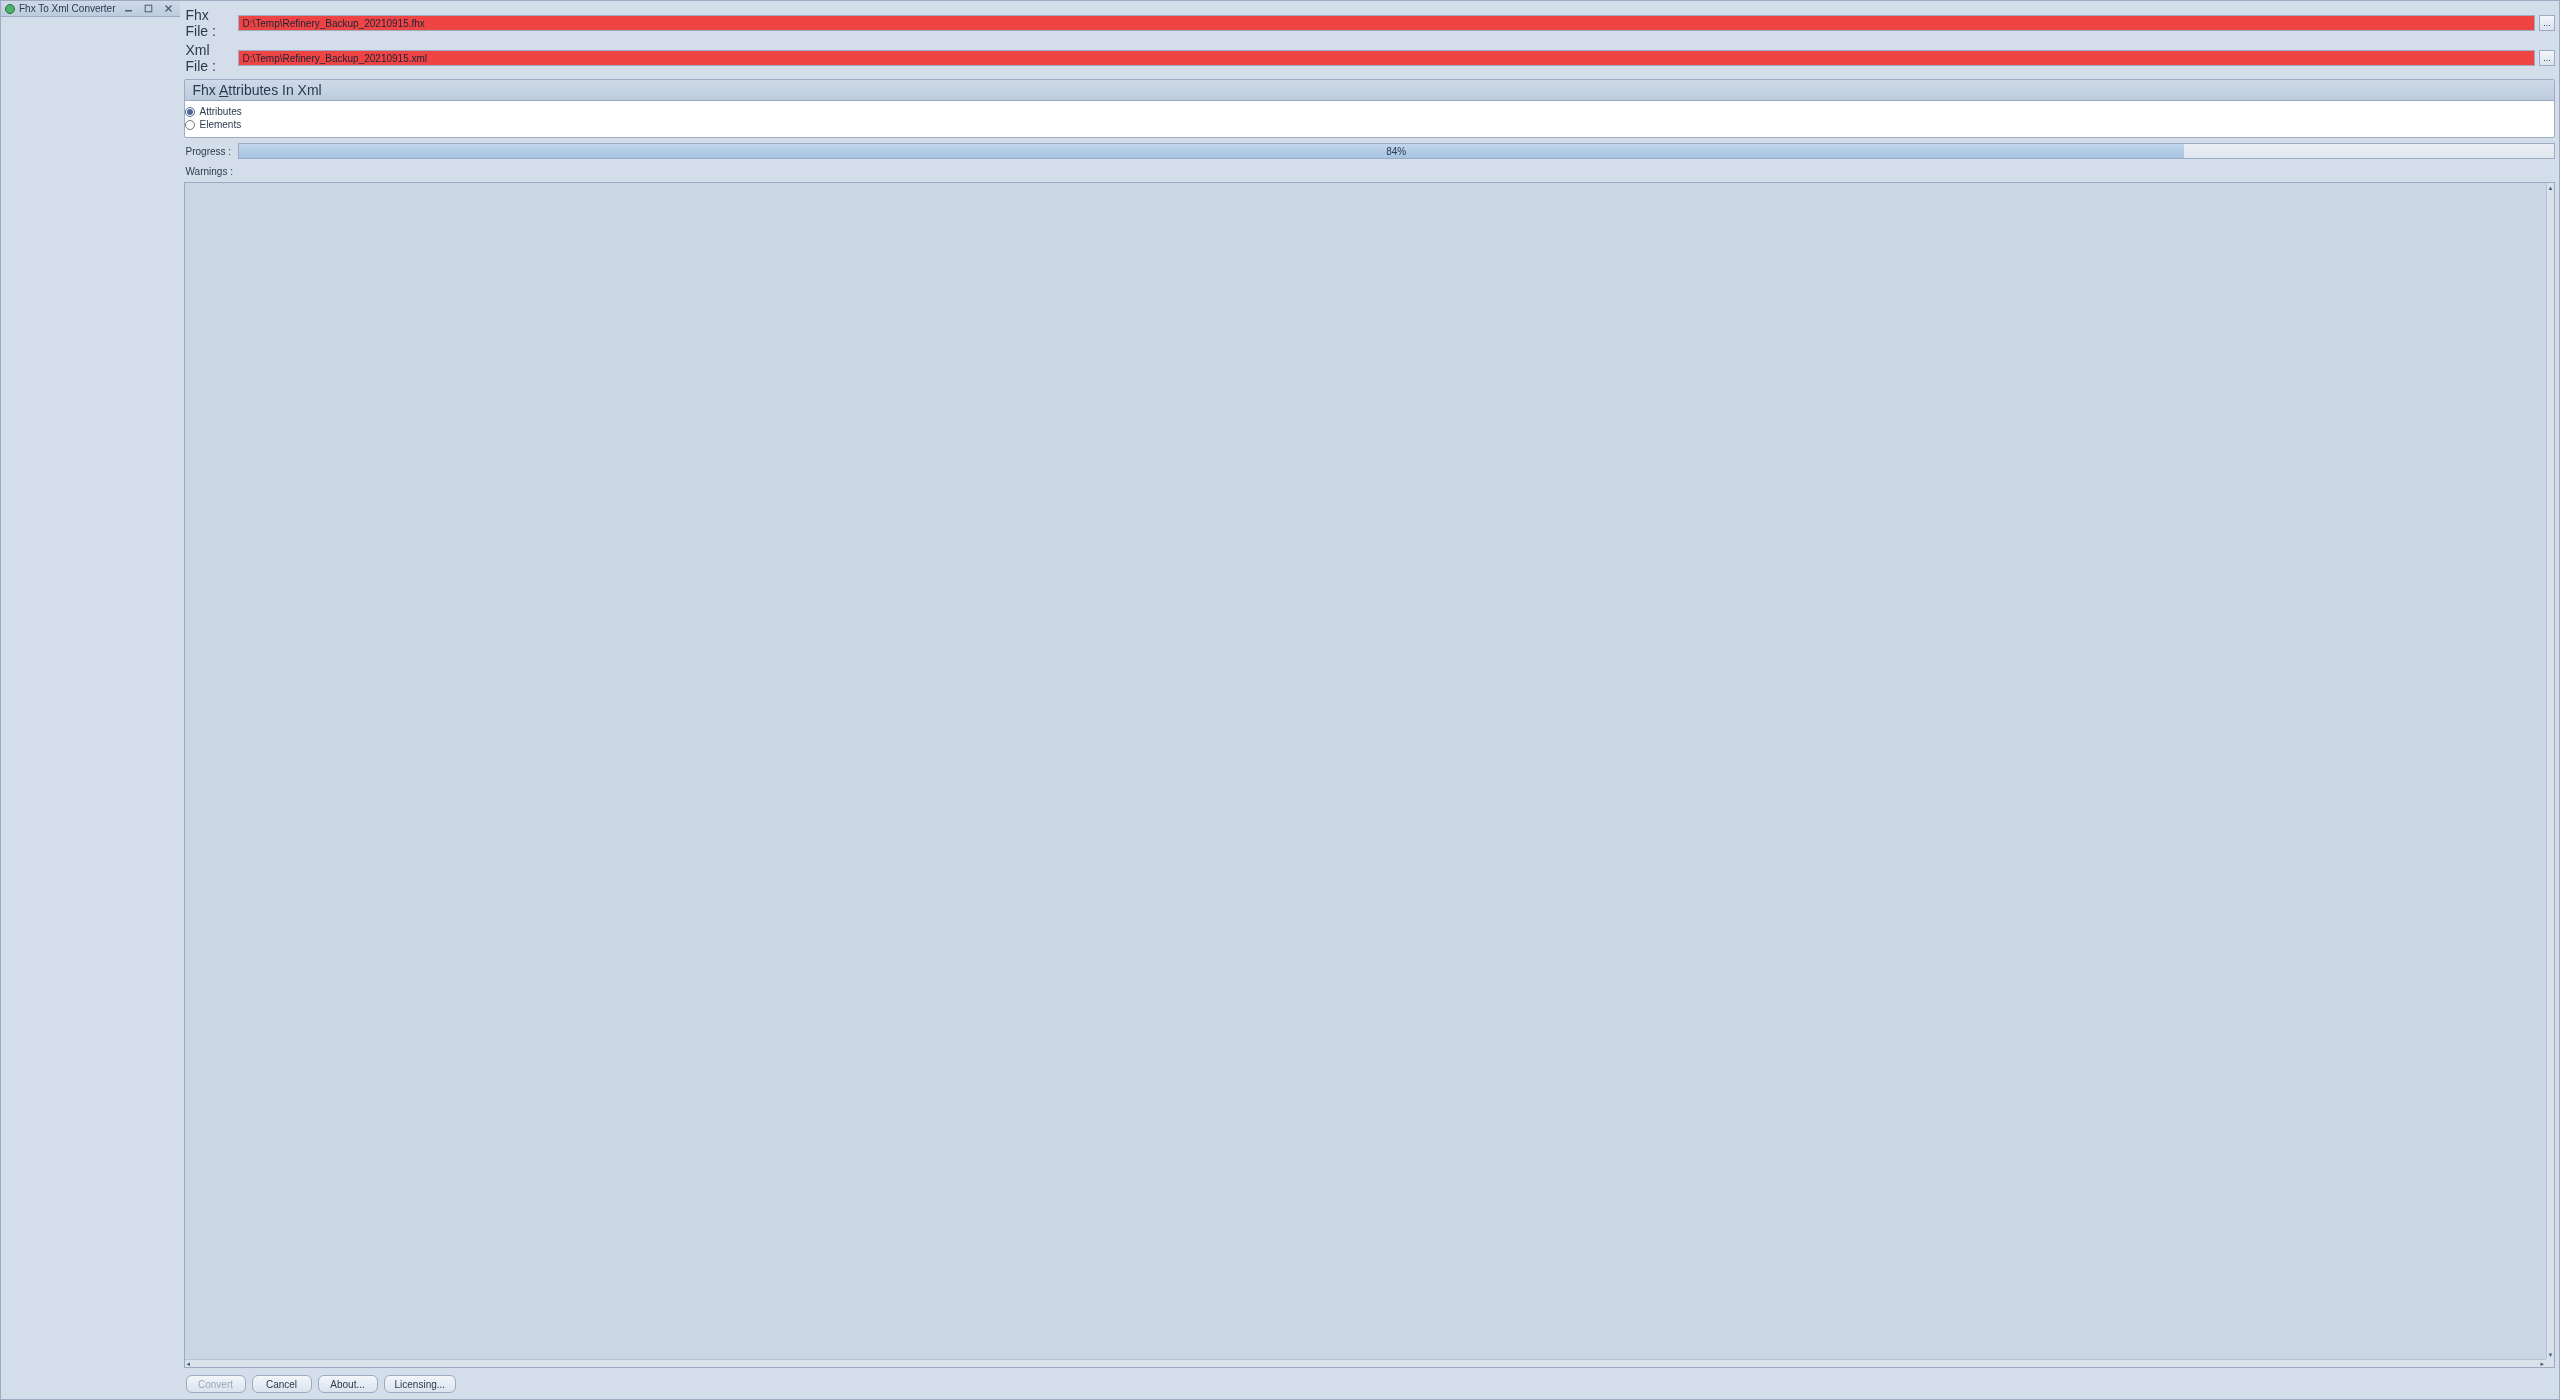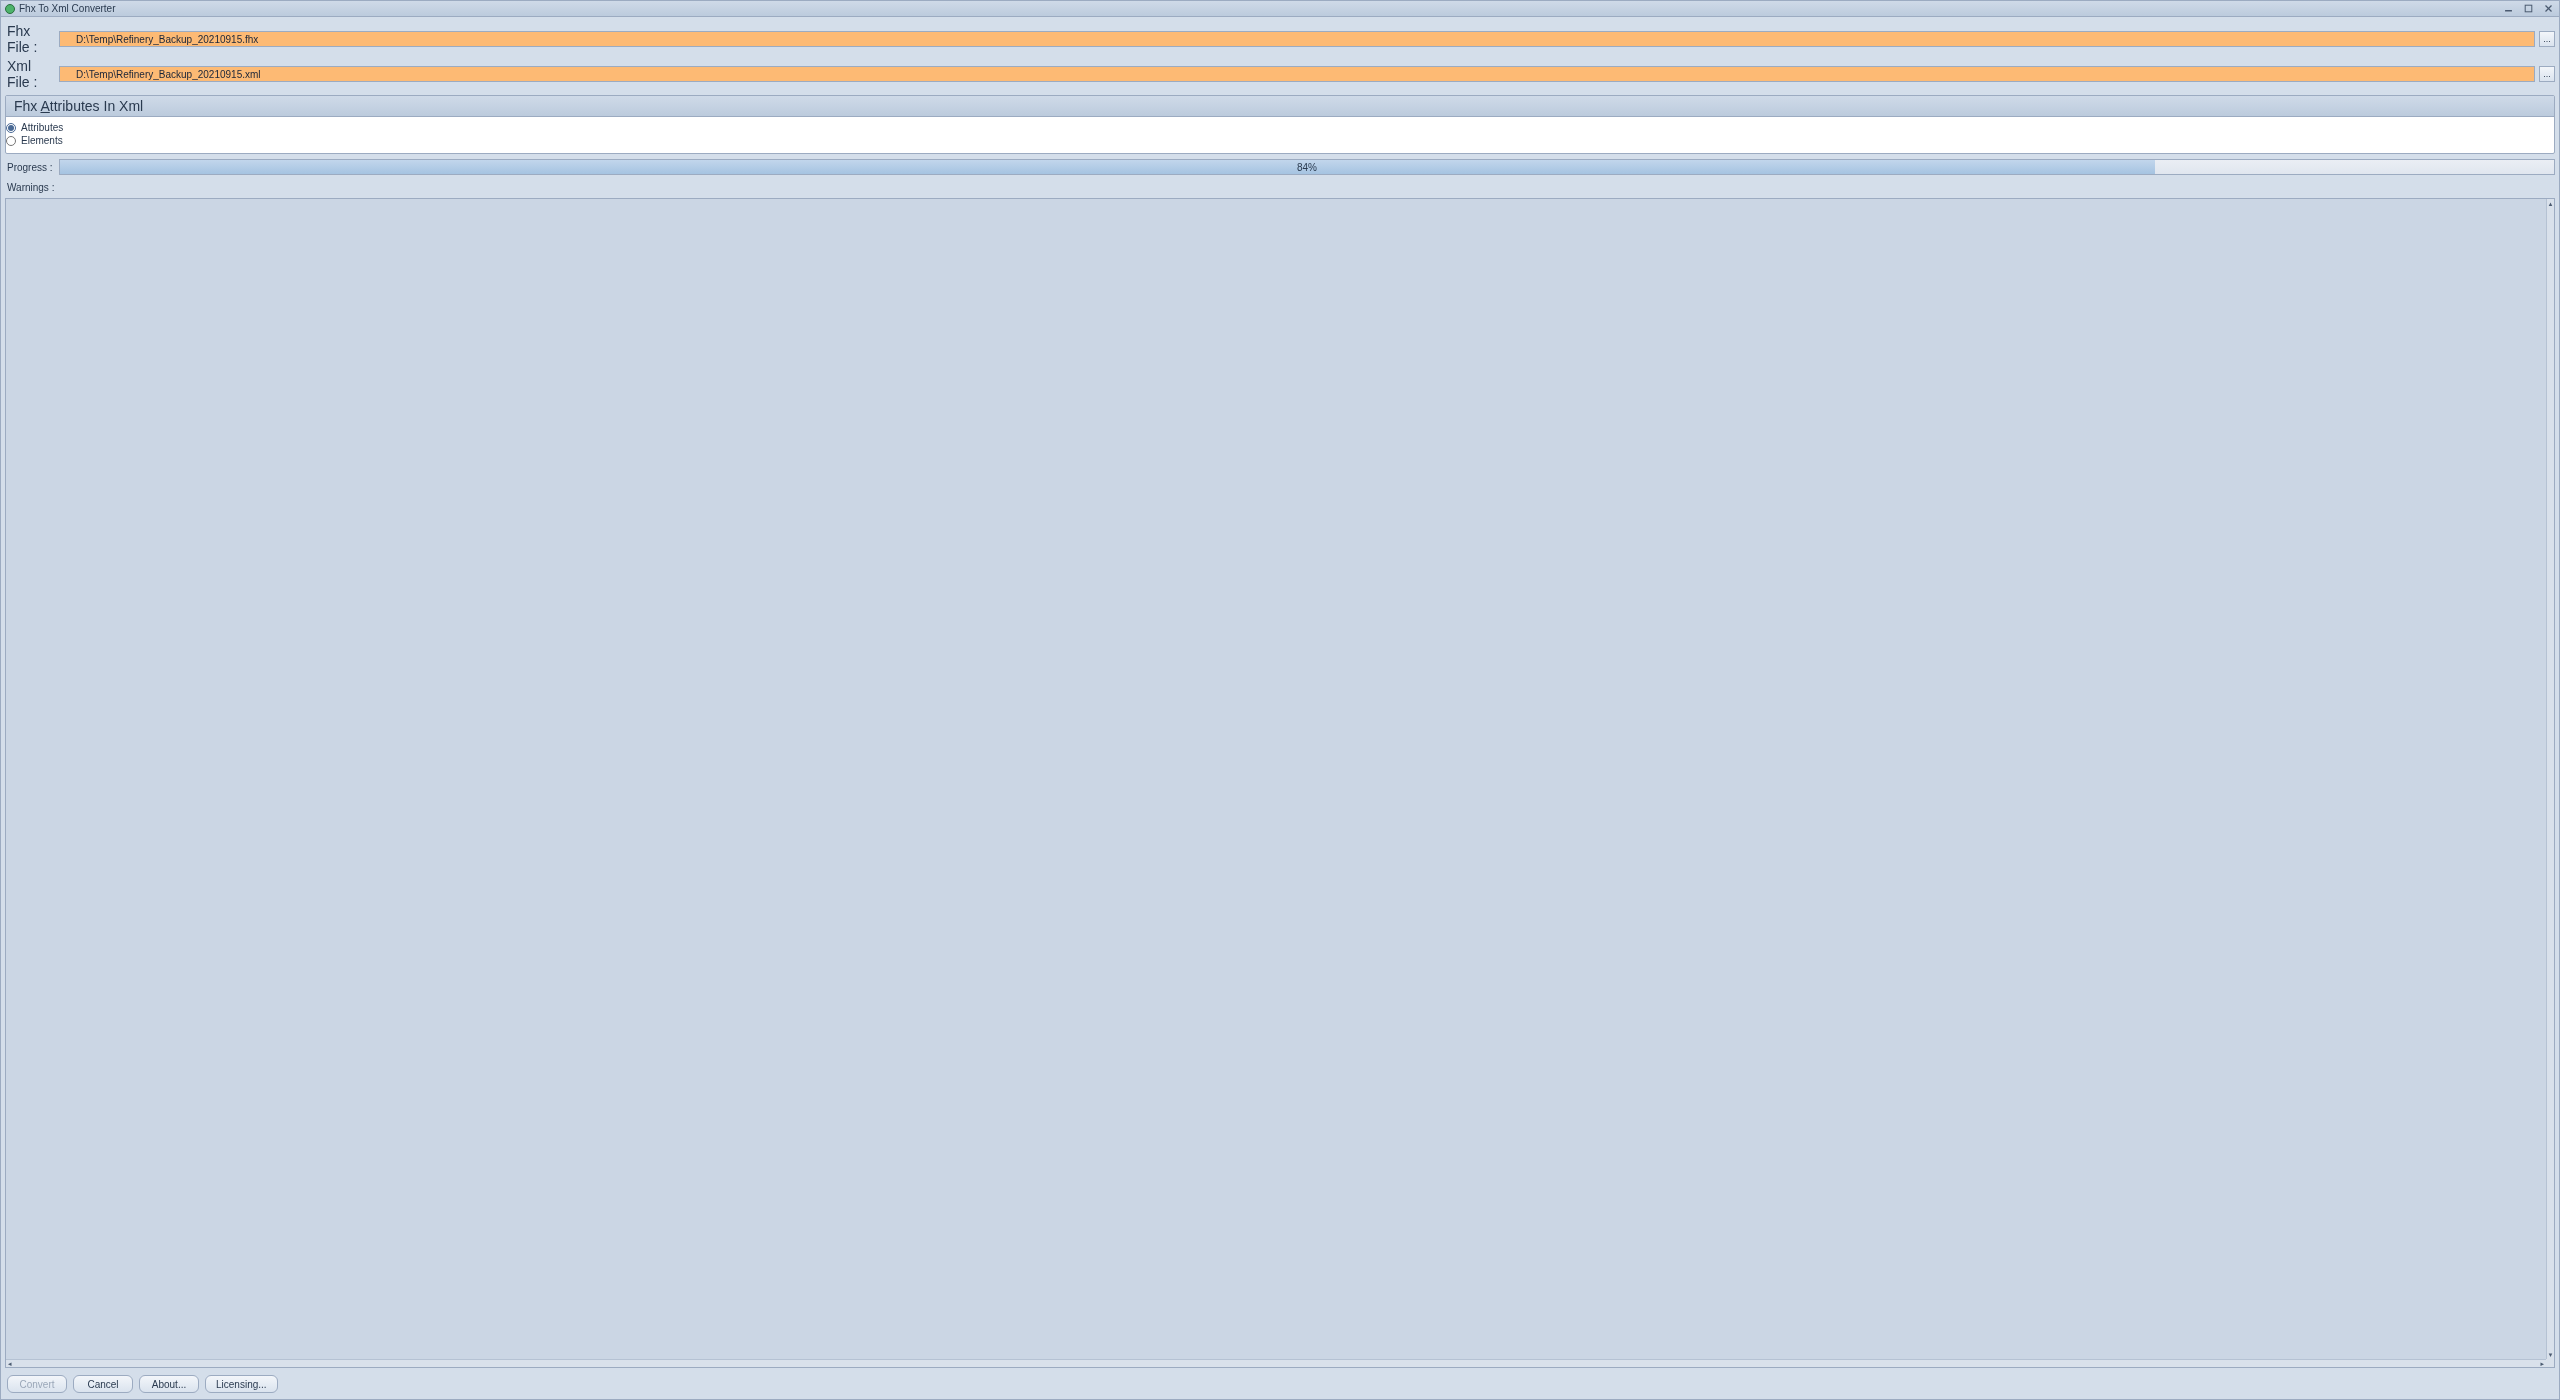--- a/index.html
+++ b/index.html
@@ -14,21 +14,21 @@
       width: 100%;
       height: 100vh;
       overflow: hidden;
       font-size: 11px;
     }
     
     .window {
       width: 100%;
       height: 100%;
       display: flex;
-      flex-direction: column;
+      flex-direction: row;
       background: #d4deea;
       border: 1px solid #9cabc1;
     }
     
     .titlebar {
       height: 16px;
       background: linear-gradient(to bottom, #cfdae8, #bccbdd);
       border-bottom: 1px solid #9cabc1;
       display: flex;
       align-items: center;
@@ -81,23 +81,23 @@
       font-size: 14px;
       color: #2a3a4f;
       text-align: left;
       padding-left: 2px;
     }
     
     .file-input {
       flex: 1;
       height: 16px;
       border: 1px solid #9cabc1;
-      background: #fdba74;
-      font-size: 10px;
-      padding: 0 16px;
+      background: #ef4444;
+      font-size: 10px;
+      padding: 0 4px;
       color: #1a2538;
     }
     
     .browse-btn {
       width: 16px;
       height: 16px;
       border: 1px solid #9cabc1;
       background: linear-gradient(to bottom, #f3f6fa, #dae3ee);
       font-size: 9px;
       display: flex;

